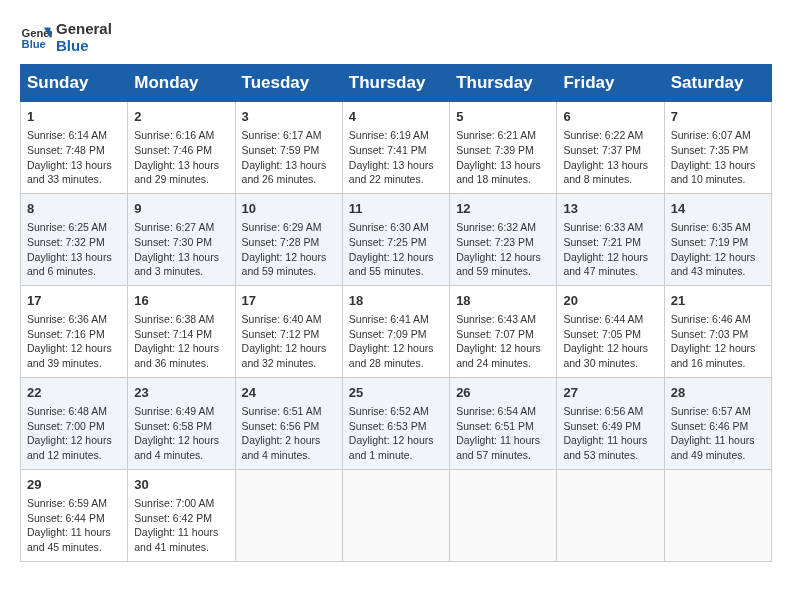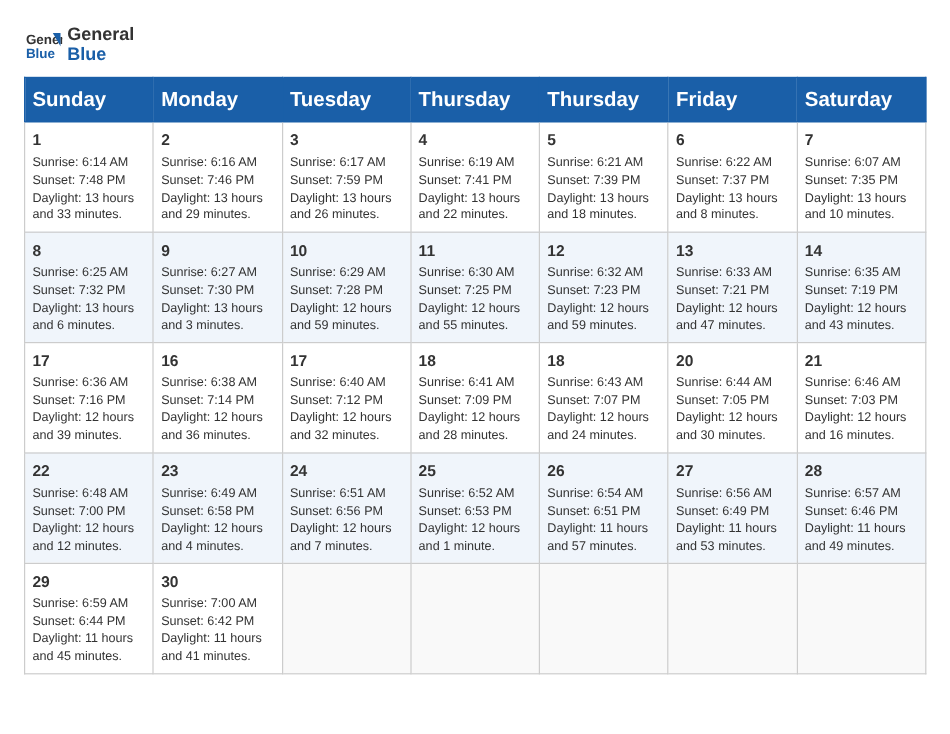--- a/index.html
+++ b/index.html
@@ -133,21 +133,21 @@
         <td><span class="day-num">16</span><span>Sunrise: 6:38 AM</span><br><span>Sunset: 7:14 PM</span><br><span>Daylight: 12 hours and 36 minutes.</span></td>
         <td><span class="day-num">17</span><span>Sunrise: 6:40 AM</span><br><span>Sunset: 7:12 PM</span><br><span>Daylight: 12 hours and 32 minutes.</span></td>
         <td><span class="day-num">18</span><span>Sunrise: 6:41 AM</span><br><span>Sunset: 7:09 PM</span><br><span>Daylight: 12 hours and 28 minutes.</span></td>
         <td><span class="day-num">18</span><span>Sunrise: 6:43 AM</span><br><span>Sunset: 7:07 PM</span><br><span>Daylight: 12 hours and 24 minutes.</span></td>
         <td><span class="day-num">20</span><span>Sunrise: 6:44 AM</span><br><span>Sunset: 7:05 PM</span><br><span>Daylight: 12 hours and 30 minutes.</span></td>
         <td><span class="day-num">21</span><span>Sunrise: 6:46 AM</span><br><span>Sunset: 7:03 PM</span><br><span>Daylight: 12 hours and 16 minutes.</span></td>
       </tr>
       <tr>
         <td><span class="day-num">22</span><span>Sunrise: 6:48 AM</span><br><span>Sunset: 7:00 PM</span><br><span>Daylight: 12 hours and 12 minutes.</span></td>
         <td><span class="day-num">23</span><span>Sunrise: 6:49 AM</span><br><span>Sunset: 6:58 PM</span><br><span>Daylight: 12 hours and 4 minutes.</span></td>
-        <td><span class="day-num">24</span><span>Sunrise: 6:51 AM</span><br><span>Sunset: 6:56 PM</span><br><span>Daylight: 12 hours and 7 minutes.</span></td>
+        <td><span class="day-num">24</span><span>Sunrise: 6:51 AM</span><br><span>Sunset: 6:56 PM</span><br><span>Daylight: 2 hours and 4 minutes.</span></td>
         <td><span class="day-num">25</span><span>Sunrise: 6:52 AM</span><br><span>Sunset: 6:53 PM</span><br><span>Daylight: 12 hours and 1 minute.</span></td>
         <td><span class="day-num">26</span><span>Sunrise: 6:54 AM</span><br><span>Sunset: 6:51 PM</span><br><span>Daylight: 11 hours and 57 minutes.</span></td>
         <td><span class="day-num">27</span><span>Sunrise: 6:56 AM</span><br><span>Sunset: 6:49 PM</span><br><span>Daylight: 11 hours and 53 minutes.</span></td>
         <td><span class="day-num">28</span><span>Sunrise: 6:57 AM</span><br><span>Sunset: 6:46 PM</span><br><span>Daylight: 11 hours and 49 minutes.</span></td>
       </tr>
       <tr>
         <td><span class="day-num">29</span><span>Sunrise: 6:59 AM</span><br><span>Sunset: 6:44 PM</span><br><span>Daylight: 11 hours and 45 minutes.</span></td>
         <td><span class="day-num">30</span><span>Sunrise: 7:00 AM</span><br><span>Sunset: 6:42 PM</span><br><span>Daylight: 11 hours and 41 minutes.</span></td>
         <td class="empty-cell"></td>
         <td class="empty-cell"></td>

